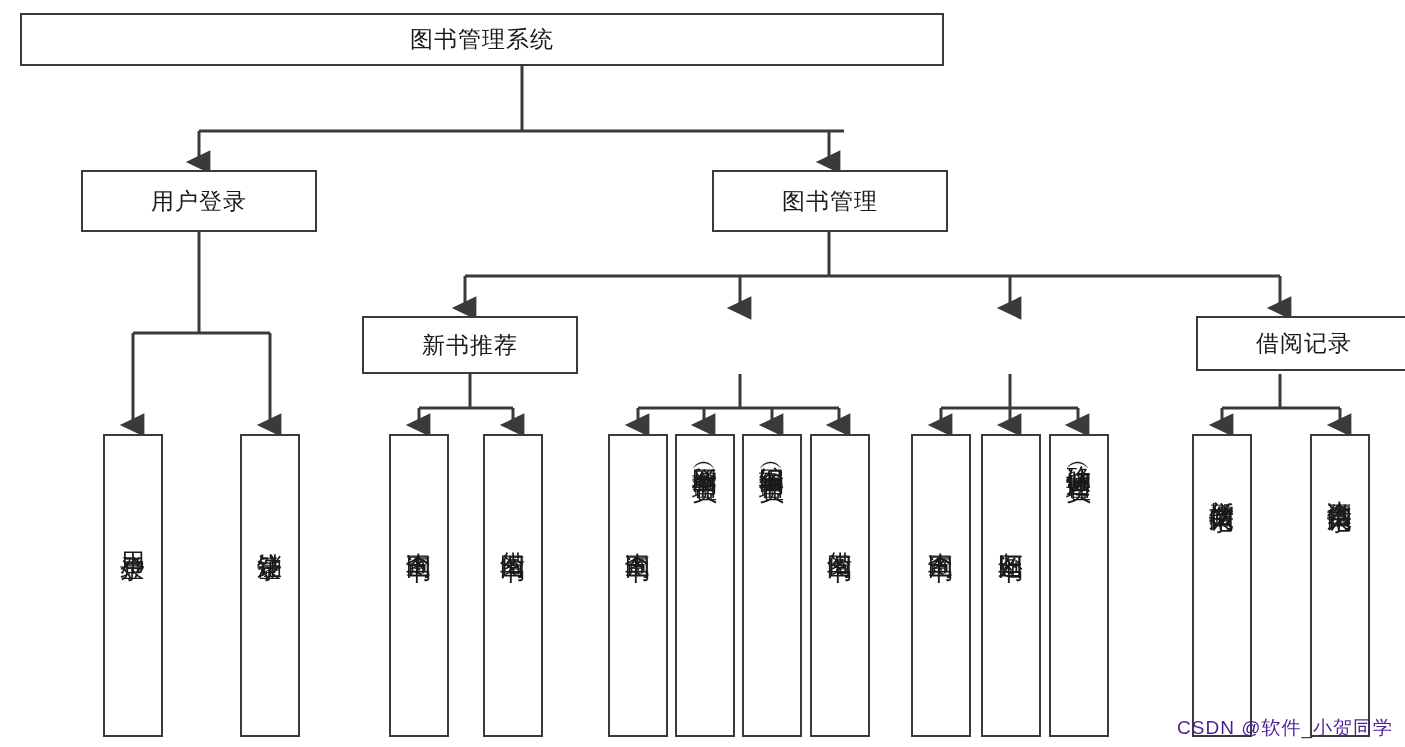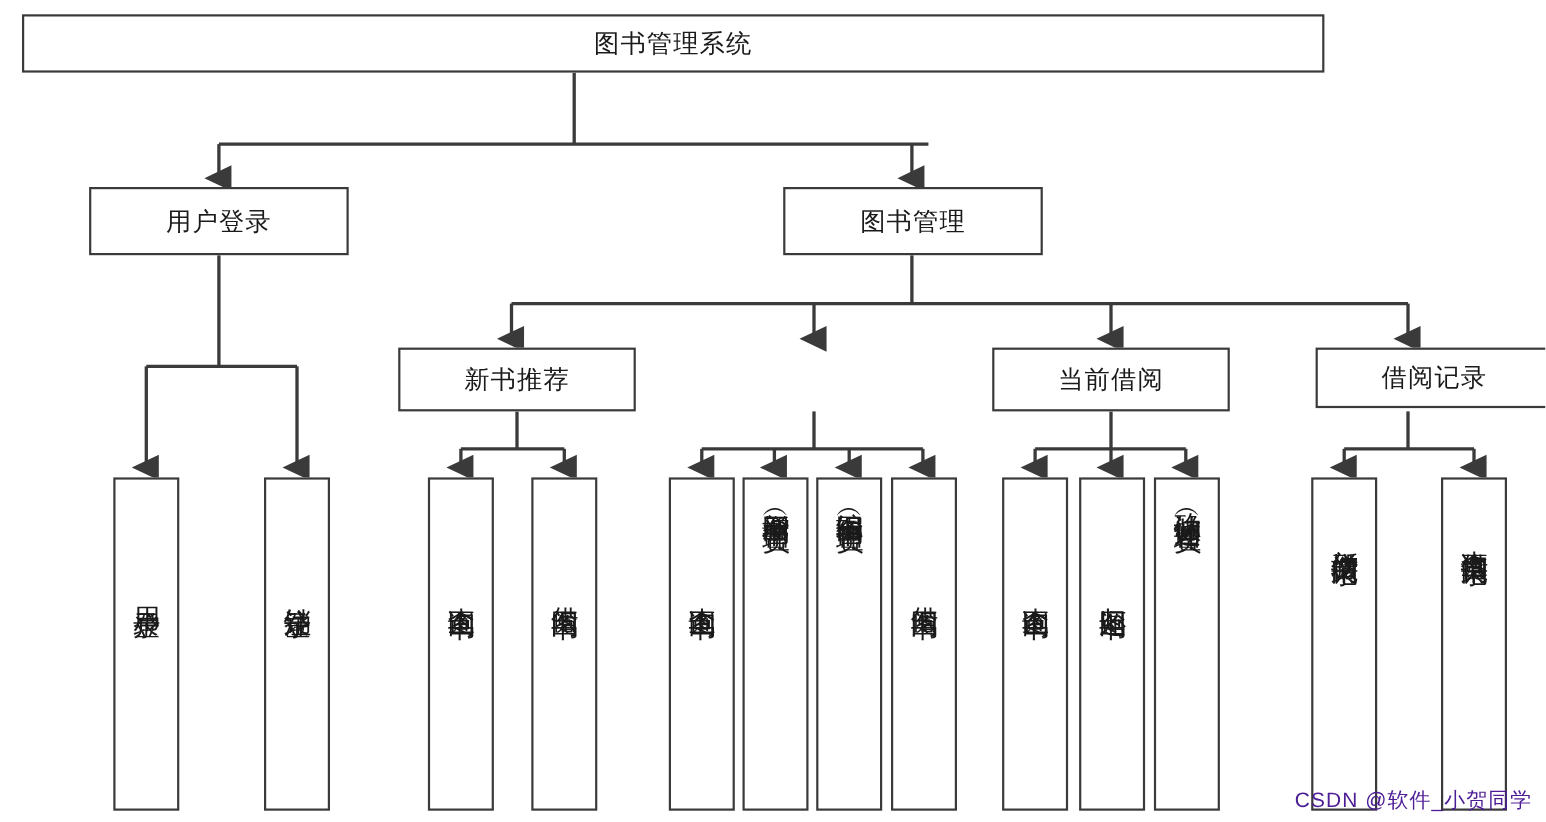--- a/index.html
+++ b/index.html
@@ -111,36 +111,33 @@
       <path d="M1010,408 L1010,425" marker-end="url(#arrow)"></path>
       <path d="M1078,408 L1078,425" marker-end="url(#arrow)"></path>
 
       <path d="M1280,374 L1280,408"></path>
       <path d="M1222,408 L1340,408"></path>
       <path d="M1222,408 L1222,425" marker-end="url(#arrow)"></path>
       <path d="M1340,408 L1340,425" marker-end="url(#arrow)"></path>
     </g>
   </svg>
 
-  <div class="node horiz" style="left:20px; top:13px; width:1184px; height:53px;text-align:right;">
+  <div class="node horiz" style="left:20px; top:13px; width:924px; height:53px;text-align:right;">
     <span>图书管理系统</span>
   </div>
 
   <div class="node horiz" style="left:81px; top:170px; width:236px; height:62px;">
     <span>用户登录</span>
   </div>
   <div class="node horiz" style="left:362px; top:316px; width:216px; height:58px;">
     <span>新书推荐</span>
   </div>
 
   <div class="node horiz" style="left:712px; top:170px; width:236px; height:62px;">
     <span>图书管理</span>
-  </div>
-  <div class="node horiz" style="left:902px; top:316px; width:216px; height:58px;">
-    <span>当前借阅</span>
   </div>
   <div class="node horiz" style="left:1196px; top:316px; width:216px; height:55px;">
     <span>借阅记录</span>
   </div>
 
   <div class="node vert center" style="left:103px; top:434px; width:60px; height:303px; padding-top:96px;">
     <span class="vlabel">用户登录</span>
   </div>
   <div class="node vert center" style="left:240px; top:434px; width:60px; height:303px; padding-top:96px;">
     <span class="vlabel">注销登录</span>

